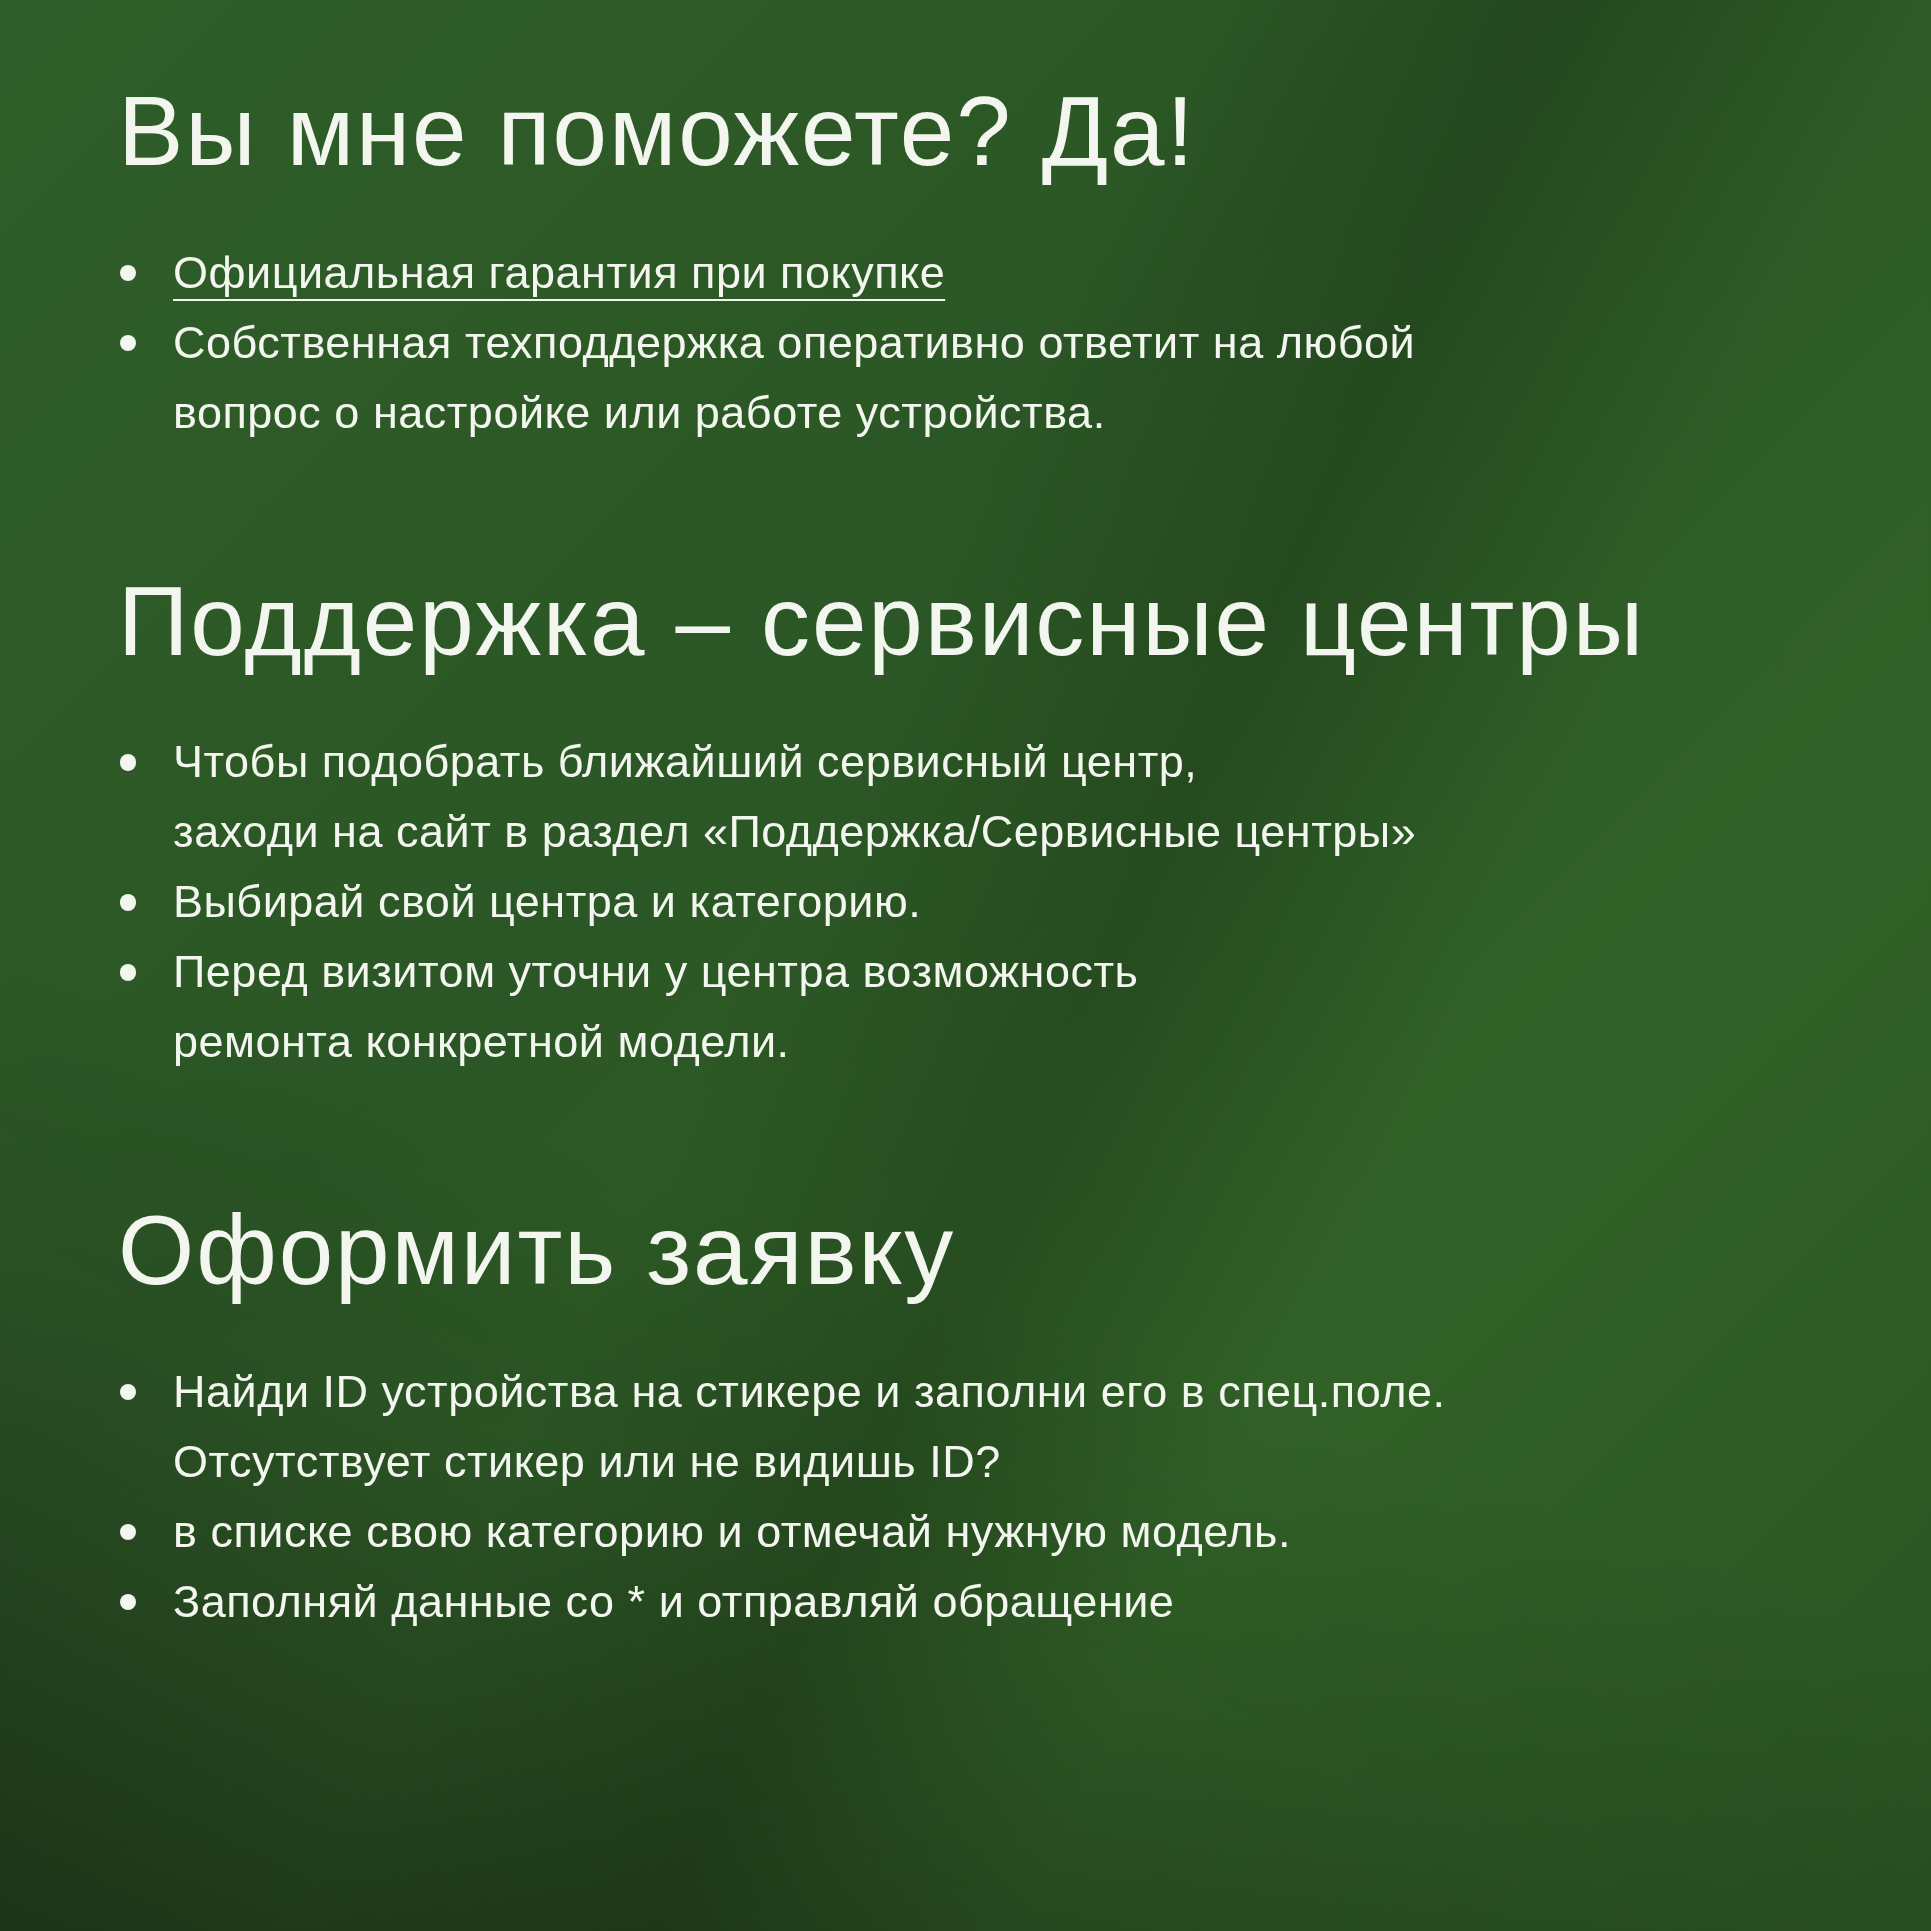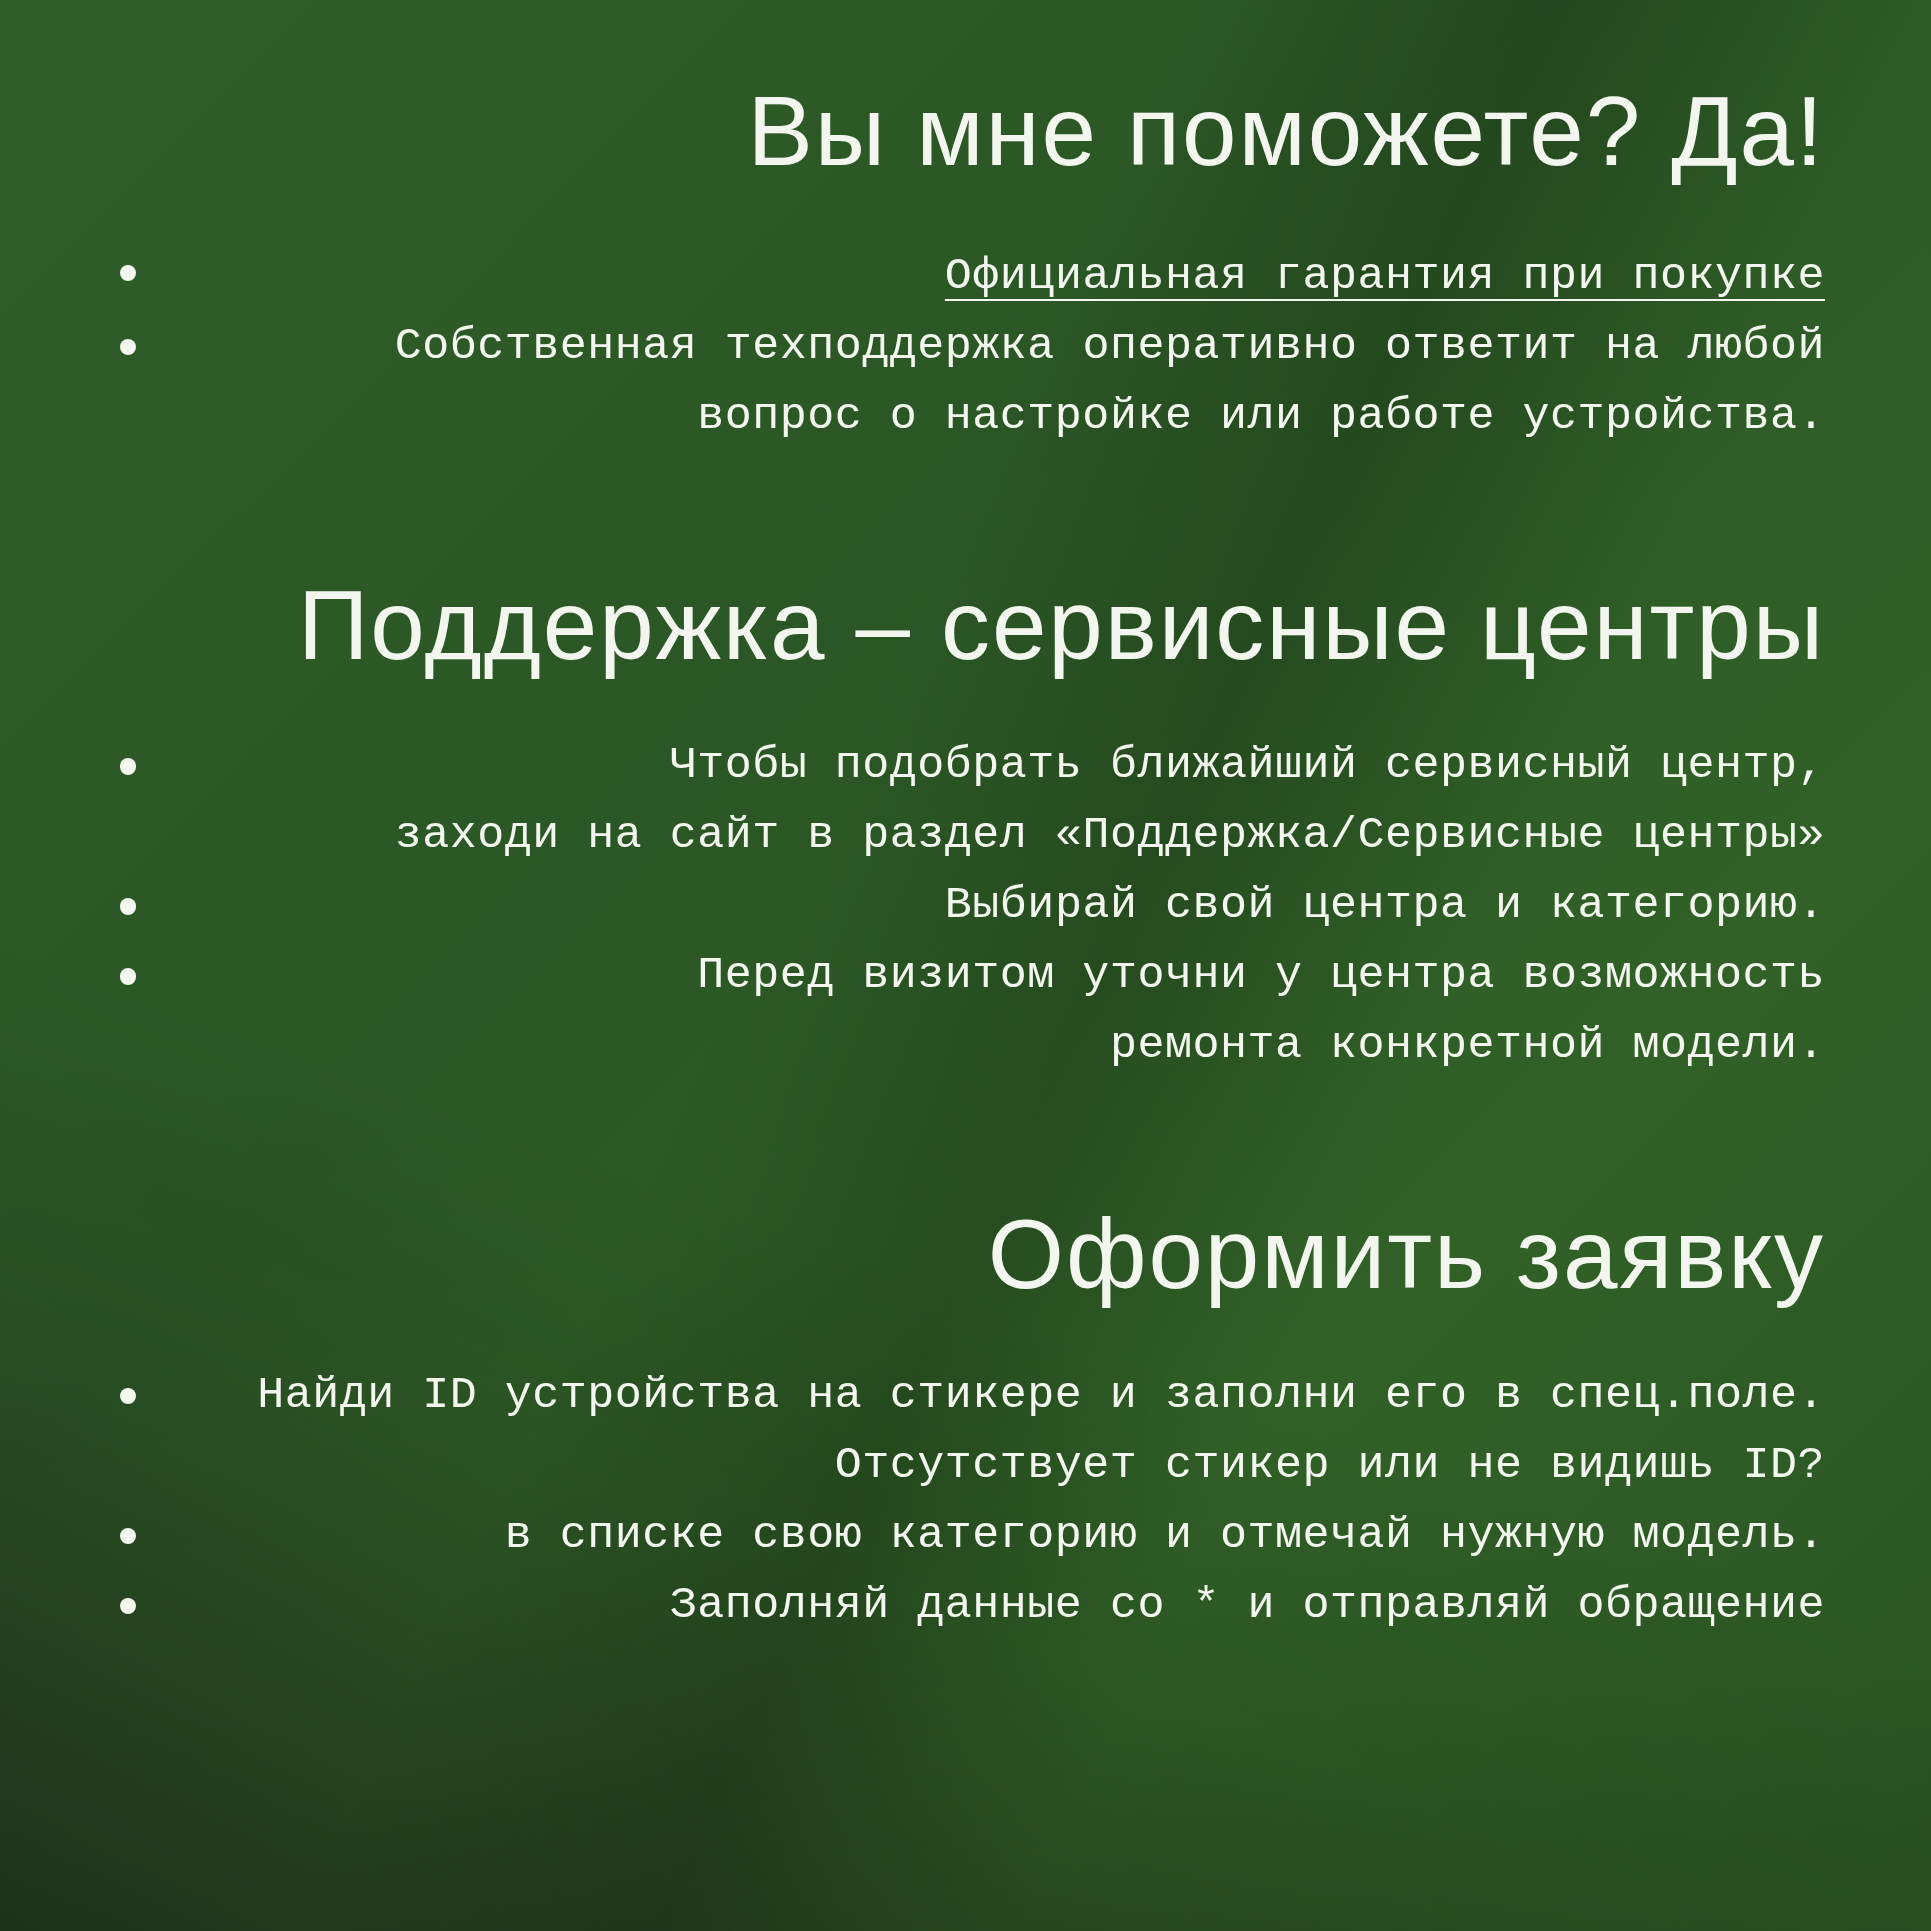--- a/index.html
+++ b/index.html
@@ -18,21 +18,21 @@
       linear-gradient(25deg, rgba(255,255,255,0.05) 0%, rgba(0,0,0,0) 30%),
       linear-gradient(135deg, #2f5e29 0%, #2b5625 38%, #316127 70%, #2a5323 100%);
     color: var(--text-color, #f3f6ef);
   }
   .poster {
     box-sizing: border-box;
     width: 1931px;
     height: 1931px;
     padding: 75px 106px 58px 118px;
   }
-  .section { margin: 0; text-align: right; }
+  .section { margin: 0; }
   .section + .section { margin-top: 117px; }
   h1.section-title {
     margin: 0;
     font-size: 98px;
     font-weight: 300;
     letter-spacing: 1.9px;
     line-height: 1.15;
     color: var(--text-color, #f3f6ef);
   }
   ul.bullets {
@@ -51,21 +51,21 @@
   }
   .dot {
     position: absolute;
     left: 1.9px;
     top: 27px;
     width: 16.4px;
     height: 16.4px;
     border-radius: 50%;
     background: var(--text-color, #f3f6ef);
   }
-  .line { display: block; font-family: Liberation Mono, monospace; }
+  .line { display: block; }
   .link-underline .line {
     display: inline-block;
     text-decoration: underline;
     text-decoration-thickness: 1.9px;
     text-underline-offset: 10.6px;
   }
 </style>
 </head>
 <body>
 

